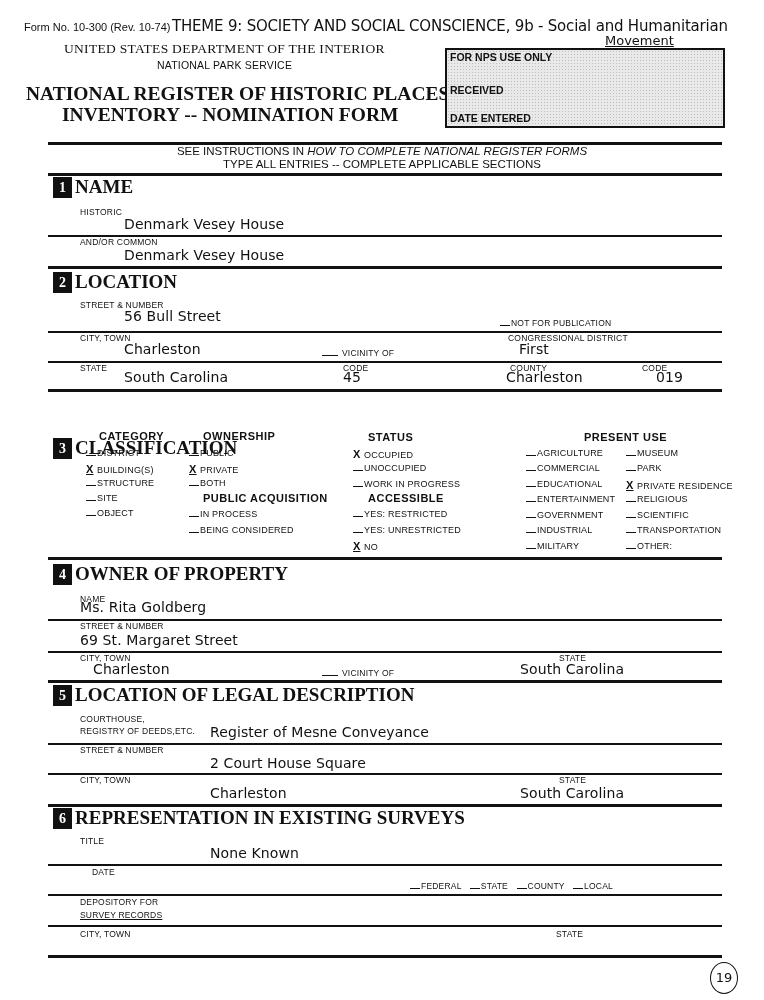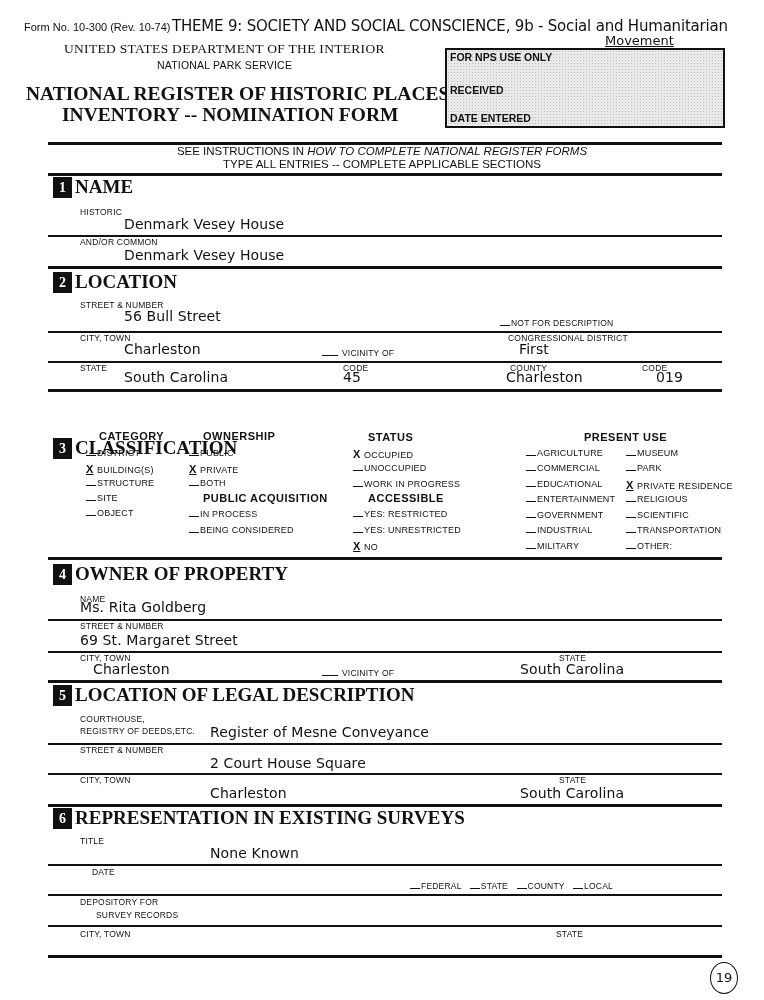--- a/index.html
+++ b/index.html
@@ -57,21 +57,21 @@
 <div class="hline thin" style="top:235px;"></div>
 <div class="abs lbl" style="left:80px;top:237px;">AND/OR COMMON</div>
 <div class="abs typed" style="left:124px;top:247px;">Denmark Vesey House</div>
 <div class="hline thick" style="top:266px;"></div>
 
 <div class="abs" style="left:53px;top:271px;">
   <span class="sec-num">2</span><span class="sec-title">LOCATION</span>
 </div>
 <div class="abs lbl" style="left:80px;top:300px;">STREET &amp; NUMBER</div>
 <div class="abs typed" style="left:124px;top:308px;">56 Bull Street</div>
-<div class="abs lbl" style="left:500px;top:318px;"><span class="blank"></span><span>NOT FOR DESCRIPTION</span></div>
+<div class="abs lbl" style="left:500px;top:318px;"><span class="blank"></span><span>NOT FOR PUBLICATION</span></div>
 <div class="hline thin" style="top:331px;"></div>
 <div class="abs lbl" style="left:80px;top:333px;">CITY, TOWN</div>
 <div class="abs typed" style="left:124px;top:341px;">Charleston</div>
 <div class="abs lbl" style="left:322px;top:348px;"><span class="blank" style="width:16px;margin-right:4px;"></span><span>VICINITY OF</span></div>
 <div class="abs lbl" style="left:508px;top:333px;">CONGRESSIONAL DISTRICT</div>
 <div class="abs typed" style="left:519px;top:341px;">First</div>
 <div class="hline thin" style="top:361px;"></div>
 <div class="abs lbl" style="left:80px;top:363px;">STATE</div>
 <div class="abs typed" style="left:124px;top:369px;">South Carolina</div>
 <div class="abs lbl" style="left:343px;top:363px;">CODE</div>
@@ -169,19 +169,19 @@
 <div class="hline thin" style="top:864px;"></div>
 <div class="abs lbl" style="left:92px;top:867px;">DATE</div>
 <div class="abs lbl" style="left:410px;top:881px;">
   <span><span class="blank"></span><span>FEDERAL</span></span>
   <span style="margin-left:6px;"><span class="blank"></span><span>STATE</span></span>
   <span style="margin-left:6px;"><span class="blank"></span><span>COUNTY</span></span>
   <span style="margin-left:6px;"><span class="blank"></span><span>LOCAL</span></span>
 </div>
 <div class="hline thin" style="top:894px;"></div>
 <div class="abs lbl" style="left:80px;top:897px;">DEPOSITORY FOR</div>
-<div class="abs lbl" style="left:96px;top:910px;">SURVEY RECORDS</div>
+<div class="abs lbl" style="left:80px;top:910px;text-decoration:underline;">SURVEY RECORDS</div>
 <div class="hline thin" style="top:925px;"></div>
 <div class="abs lbl" style="left:80px;top:929px;">CITY, TOWN</div>
 <div class="abs lbl" style="left:556px;top:929px;">STATE</div>
 <div class="hline thick" style="top:955px;"></div>
 
 <div class="circle19">19</div>
 
 </body></html>

